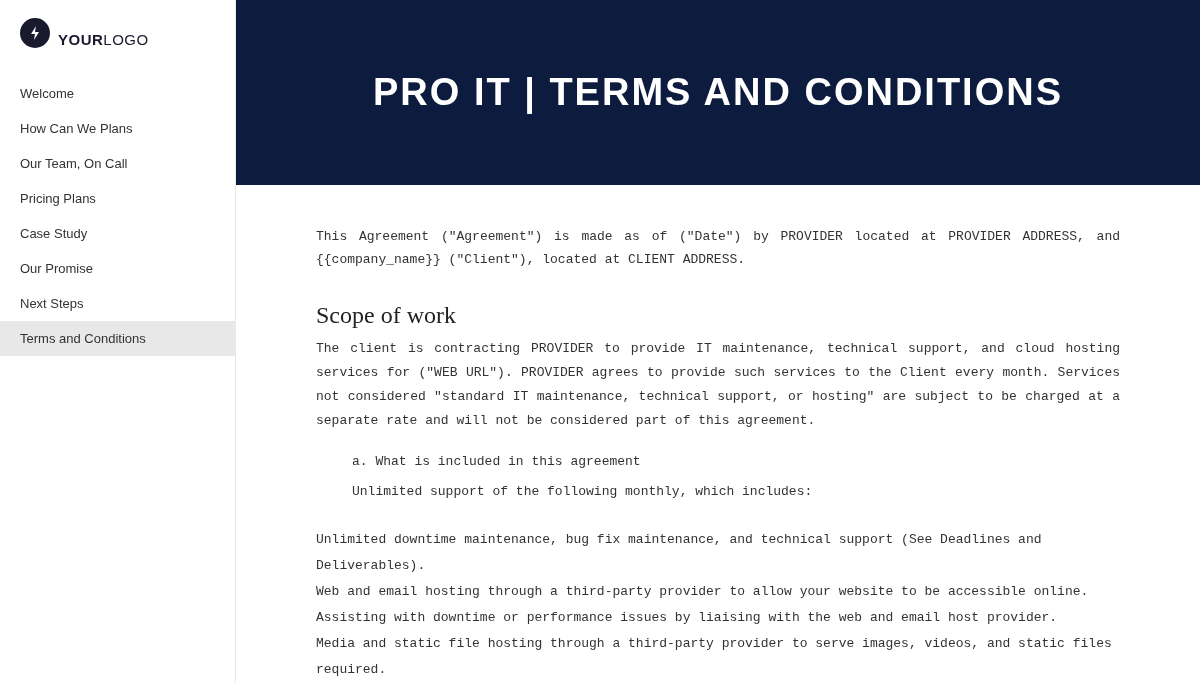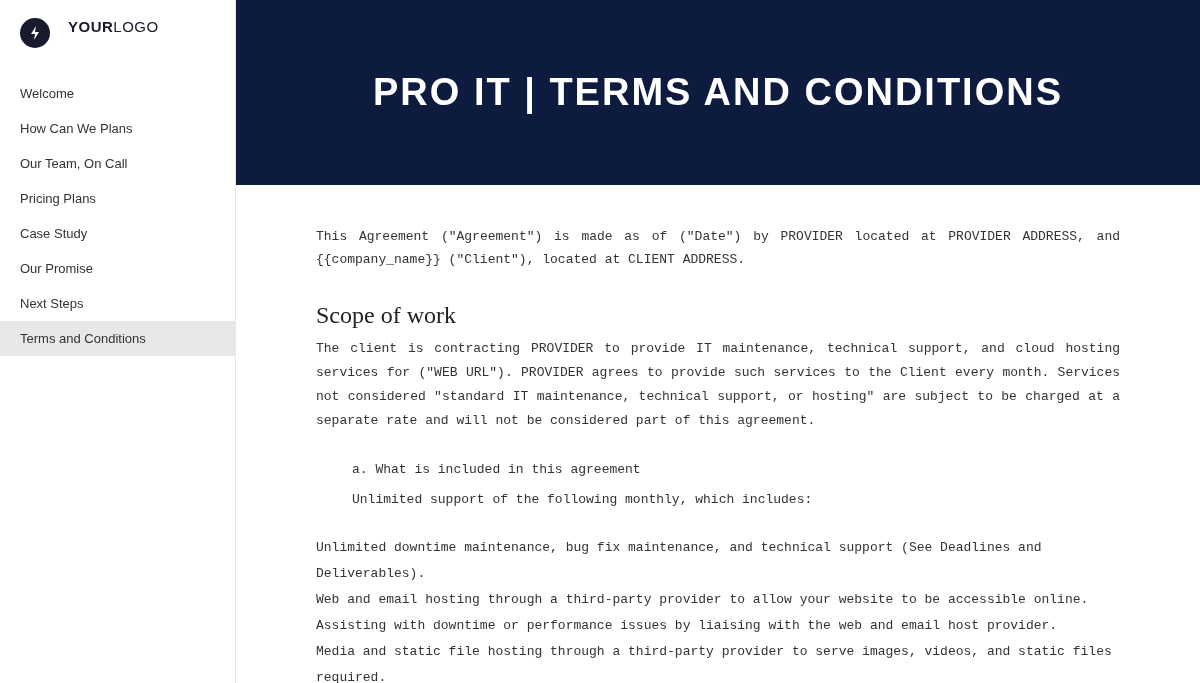--- a/index.html
+++ b/index.html
@@ -23,22 +23,22 @@
       min-width: 236px;
       background: #fff;
       border-right: 1px solid #e8e8e8;
       display: flex;
       flex-direction: column;
       padding-top: 0;
     }
 
     .sidebar-logo {
       display: flex;
-      align-items: flex-start;
-      gap: 18px;
+      align-items: flex-end;
+      gap: 8px;
       padding: 18px 20px 18px 20px;
       border-bottom: none;
     }
 
     .logo-icon {
       width: 30px;
       height: 30px;
       background: #1a1a2e;
       border-radius: 50%;
       display: flex;
@@ -138,21 +138,21 @@
       color: #222;
       margin-bottom: 8px;
       font-family: 'Georgia', serif;
     }
 
     .body-text {
       font-size: 13px;
       color: #333;
       line-height: 1.85;
       text-align: justify;
-      margin-bottom: 24px;
+      margin-bottom: 16px;
       font-family: 'Courier New', monospace;
     }
 
     .list-item-text {
       font-size: 13px;
       color: #333;
       line-height: 2;
       font-family: 'Courier New', monospace;
     }
 

